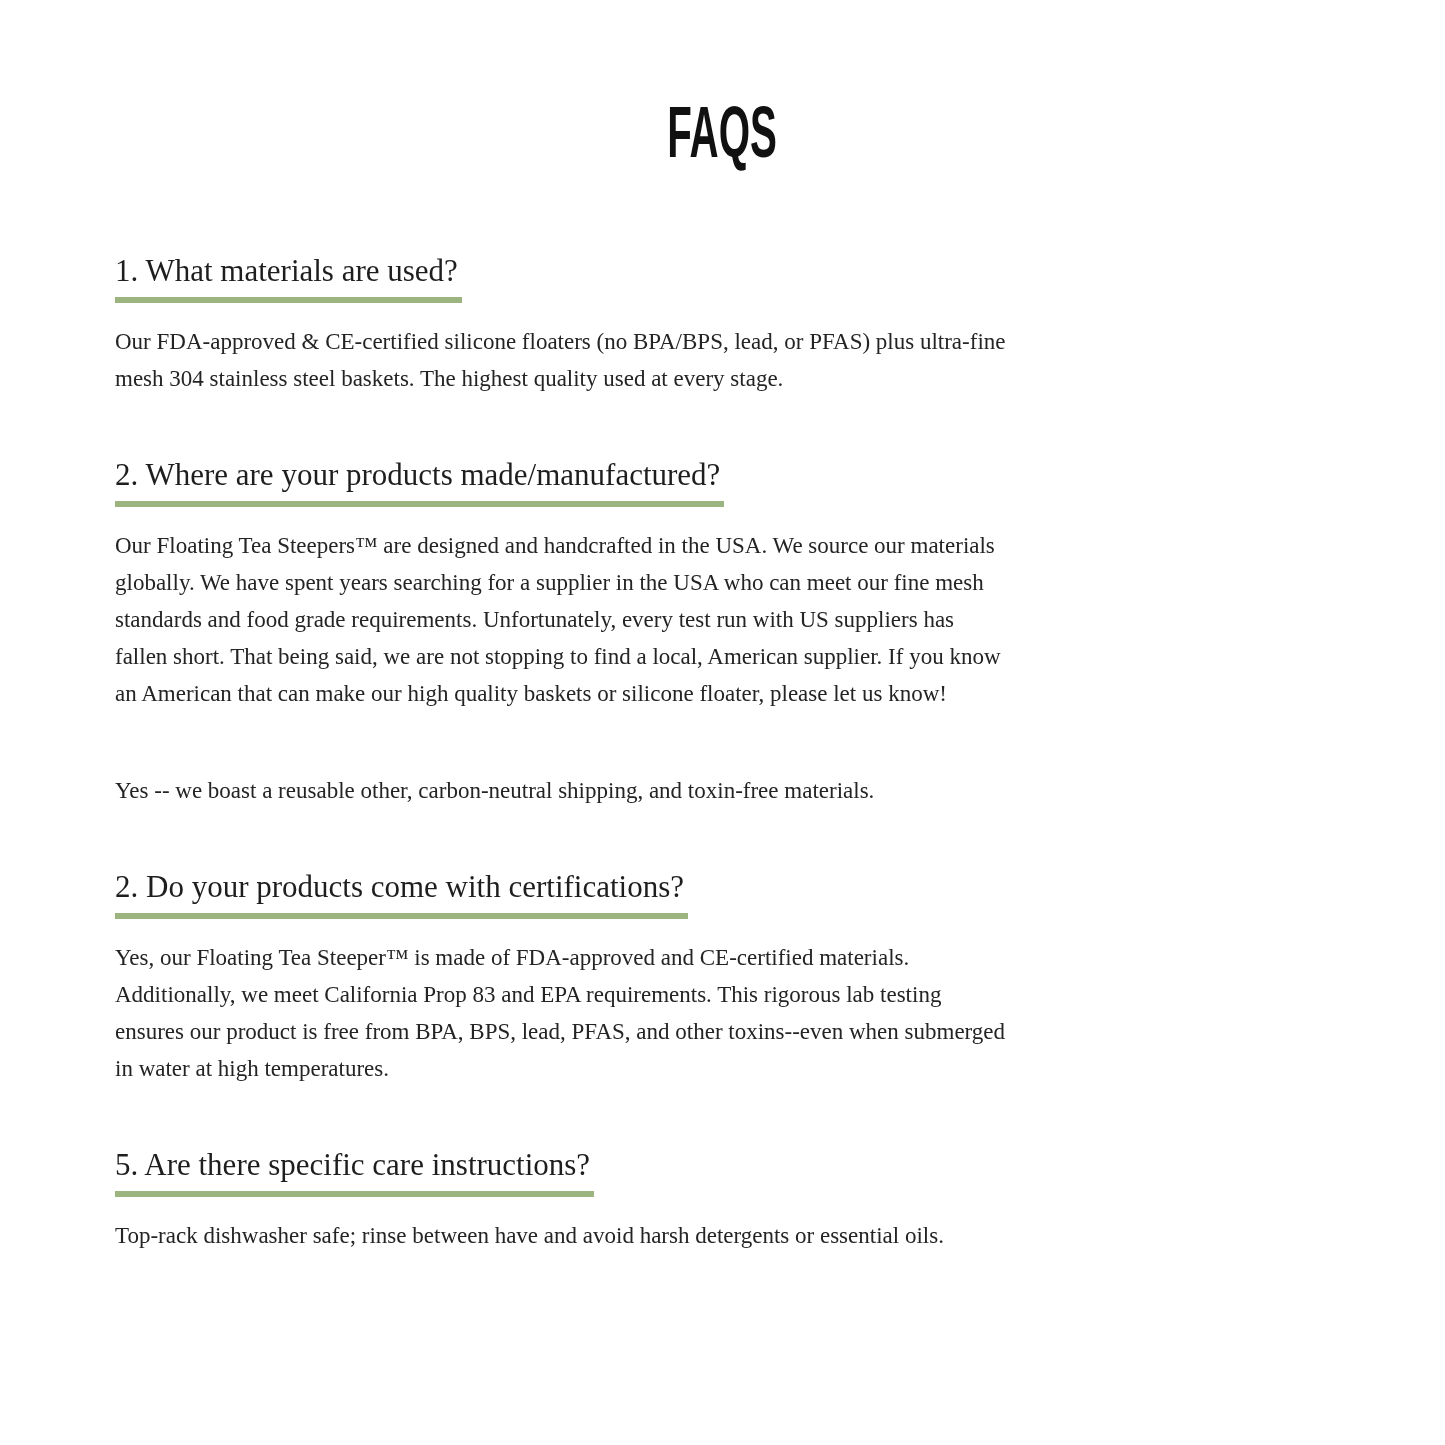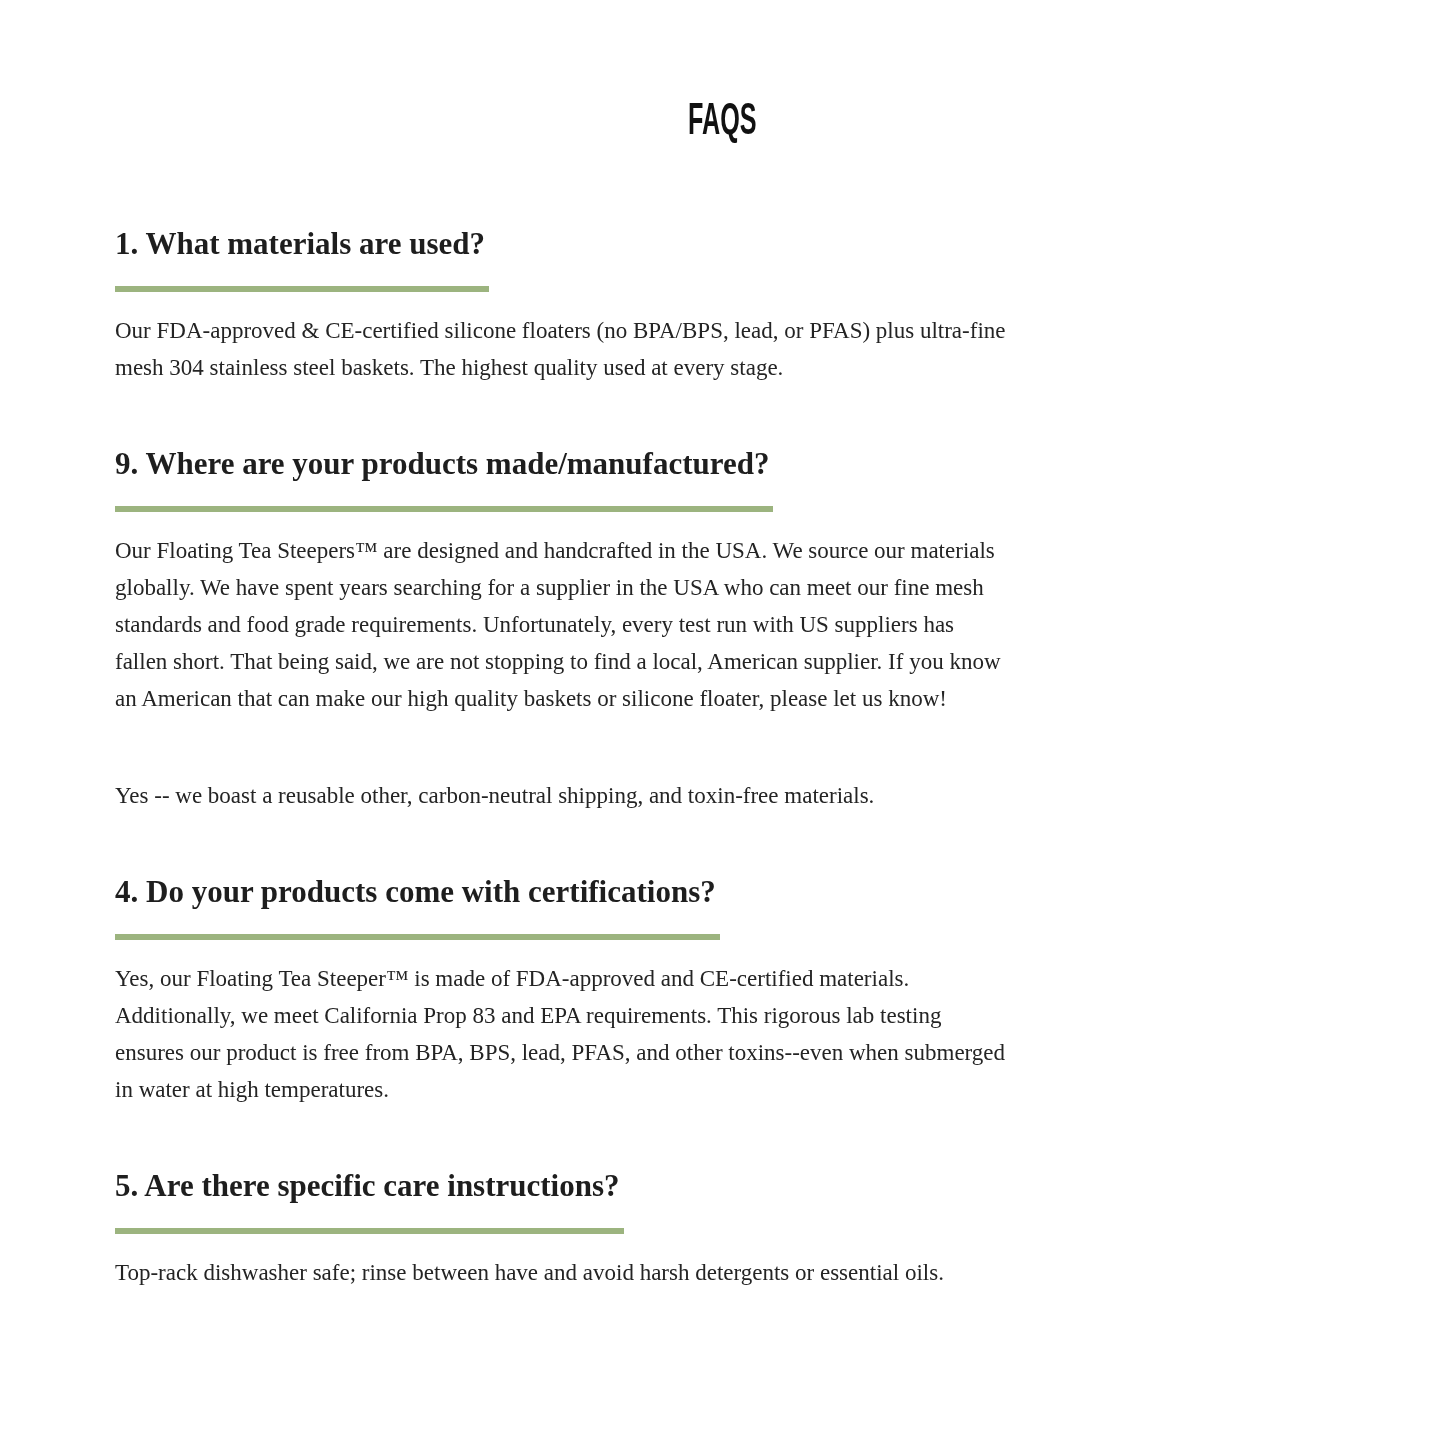--- a/index.html
+++ b/index.html
@@ -25,40 +25,40 @@
   .page {
     width: 100%;
     height: 100%;
     padding: 96px 115px 0 115px;
   }
   .page-title {
     margin: 0 0 85px 0;
     text-align: center;
     font-family: "Liberation Sans", sans-serif;
     font-weight: 700;
-    font-size: 45px;
+    font-size: 72px;
     line-height: 1;
     color: var(--title-color);
     letter-spacing: 0;
   }
   .page-title .condense {
     display: inline-block;
     transform: scaleX(0.56);
     transform-origin: 50% 50%;
   }
   .faq-item { margin: 0; }
   .question {
     margin: 0 0 20px 0;
     width: fit-content;
     font-family: "Liberation Serif", serif;
-    font-weight: 700;
+    font-weight: 400;
     font-size: 31px;
     line-height: 36px;
     color: var(--heading-color);
-    padding-bottom: 24px;
+    padding-bottom: 8px;
     padding-right: 4px;
     border-bottom: 6px solid var(--underline-green);
   }
   .answer {
     margin: 0 0 60px 0;
     font-size: 23px;
     line-height: 37px;
     color: var(--body-color);
     white-space: pre-line;
     max-width: 1218px;
@@ -73,34 +73,34 @@
 
   <main>
 
     <section class="faq-item">
       <h2 class="question">1. What materials are used?</h2>
       <p class="answer">Our FDA-approved &amp; CE-certified silicone floaters (no BPA/BPS, lead, or PFAS) plus ultra-fine
 mesh 304 stainless steel baskets. The highest quality used at every stage.</p>
     </section>
 
     <section class="faq-item">
-      <h2 class="question">9. Where are your products made/manufactured?</h2>
+      <h2 class="question">2. Where are your products made/manufactured?</h2>
       <p class="answer">Our Floating Tea Steepers™ are designed and handcrafted in the USA. We source our materials
 globally. We have spent years searching for a supplier in the USA who can meet our fine mesh
 standards and food grade requirements. Unfortunately, every test run with US suppliers has
 fallen short. That being said, we are not stopping to find a local, American supplier. If you know
 an American that can make our high quality baskets or silicone floater, please let us know!</p>
     </section>
 
     <section class="faq-item">
       <p class="answer">Yes -- we boast a reusable other, carbon-neutral shipping, and toxin-free materials.</p>
     </section>
 
     <section class="faq-item">
-      <h2 class="question">4. Do your products come with certifications?</h2>
+      <h2 class="question">2. Do your products come with certifications?</h2>
       <p class="answer">Yes, our Floating Tea Steeper™ is made of FDA-approved and CE-certified materials.
 Additionally, we meet California Prop 83 and EPA requirements. This rigorous lab testing
 ensures our product is free from BPA, BPS, lead, PFAS, and other toxins--even when submerged
 in water at high temperatures.</p>
     </section>
 
     <section class="faq-item">
       <h2 class="question">5. Are there specific care instructions?</h2>
       <p class="answer">Top-rack dishwasher safe; rinse between have and avoid harsh detergents or essential oils.</p>
     </section>

